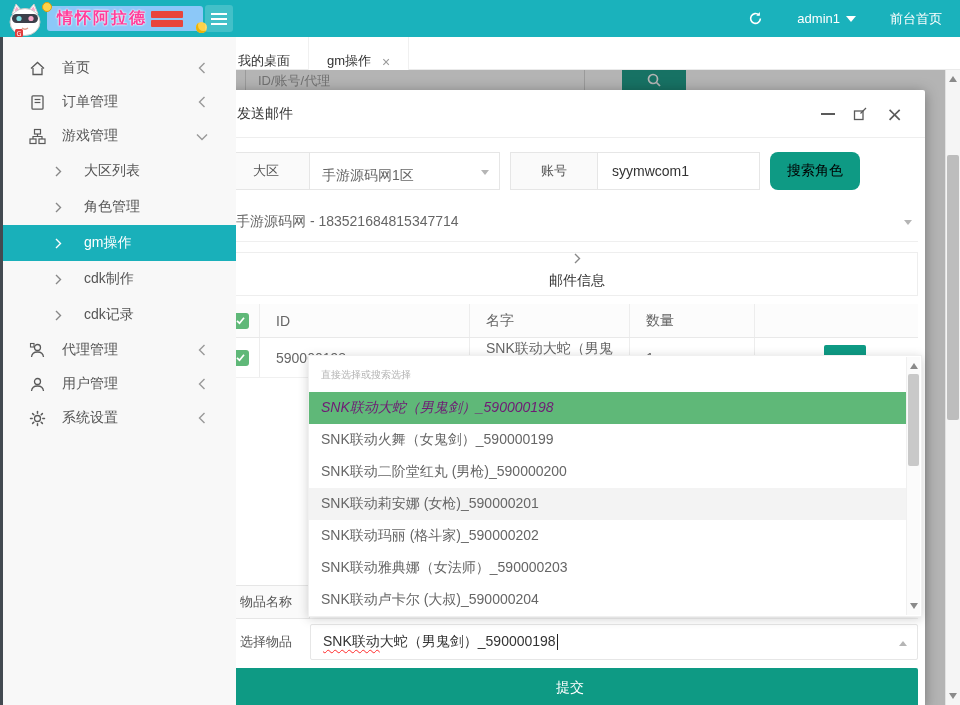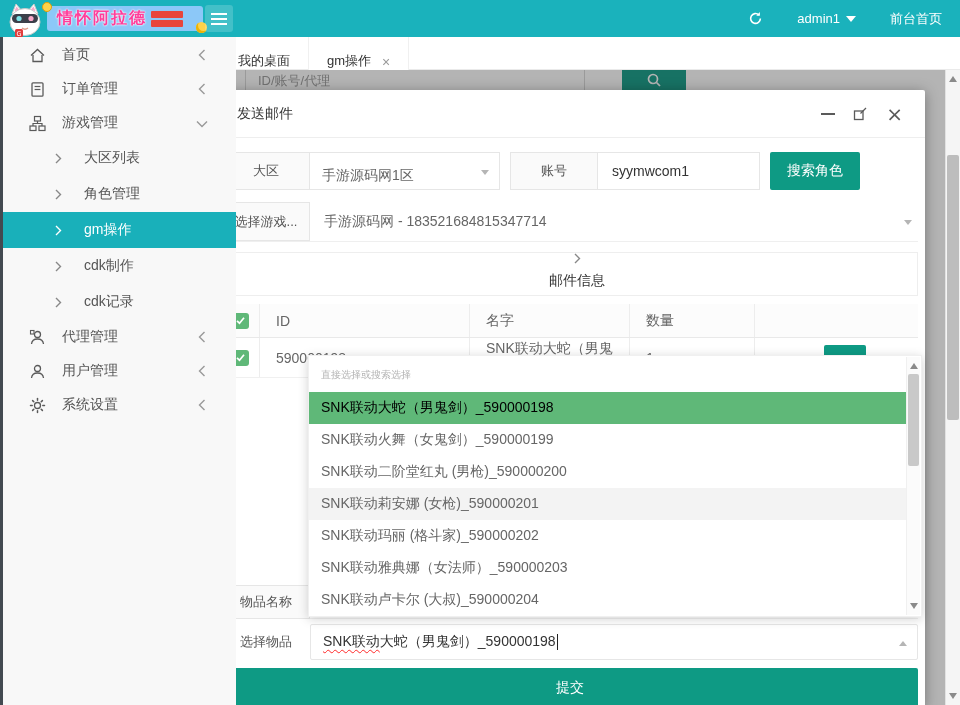--- a/index.html
+++ b/index.html
@@ -19,21 +19,21 @@
   .logo-smiley{position:absolute;left:-5px;top:-4px;width:10px;height:10px;border-radius:50%;background:#ffd24a;border:1px solid #e3a008;}
   .hamburger{position:absolute;left:205px;top:5px;width:28px;height:27px;background:rgba(255,255,255,.18);border-radius:3px;display:flex;align-items:center;justify-content:center;cursor:pointer;}
   .hamburger .bars{position:relative;width:16px;height:2px;background:#fff;box-shadow:0 -5px 0 #fff,0 5px 0 #fff;}
   .topbar-right{position:absolute;right:18px;top:0;height:37px;display:flex;align-items:center;gap:34px;color:#fff;font-size:13px;}
   .refresh-btn{display:flex;align-items:center;cursor:pointer;}
   .user-menu{display:flex;align-items:center;gap:6px;cursor:pointer;}
   .caret-down-white{width:0;height:0;border-left:5px solid transparent;border-right:5px solid transparent;border-top:6px solid #fff;}
   .front-link{color:#fff;text-decoration:none;cursor:pointer;}
 
   
-  .sidebar{position:absolute;left:0;top:37px;width:236px;height:668px;background:#f8f8f8;border-left:3px solid #434a51;padding-top:1px;z-index:20;}
+  .sidebar{position:absolute;left:0;top:37px;width:236px;height:668px;background:#f8f8f8;border-left:3px solid #434a51;padding-top:14px;z-index:20;}
   .side-item{position:relative;height:34px;display:flex;align-items:center;padding-left:26px;color:#555;cursor:pointer;}
   .side-item .si-icon{width:17px;height:17px;margin-right:16px;flex:0 0 auto;}
   .side-item .si-chevron{position:absolute;right:30px;top:11px;}
   .side-subitem{position:relative;height:36px;display:flex;align-items:center;padding-left:52px;color:#555;cursor:pointer;}
   .side-subitem .sub-arrow{margin-right:22px;}
   .side-subitem.active{background:#19b0ba;color:#fff;}
   .side-subitem.active svg polyline{stroke:#fff;}
 
   
   .main{position:absolute;left:200px;top:37px;width:760px;height:668px;}
@@ -66,21 +66,21 @@
 
   .label-cell{background:#fafafa;border:1px solid #e6e6e6;display:flex;align-items:center;justify-content:center;color:#555;font-size:13px;flex:0 0 auto;}
   .m-row1{position:absolute;top:62px;left:7px;right:7px;height:38px;display:flex;}
   .m-row1 .label-cell{width:88px;height:38px;}
   .m-select{position:relative;width:190px;height:38px;border:1px solid #e6e6e6;border-left:none;display:flex;align-items:flex-end;padding:0 26px 4px 12px;color:#666;cursor:pointer;}
   .caret-down{width:0;height:0;border-left:4px solid transparent;border-right:4px solid transparent;border-top:5px solid #b5b5b5;}
   .caret-up{width:0;height:0;border-left:4px solid transparent;border-right:4px solid transparent;border-bottom:5px solid #b5b5b5;}
   .m-select .caret-down{position:absolute;right:10px;top:17px;}
   .m-acc-label{margin-left:10px;}
   .m-acc-input{width:162px;height:38px;border:1px solid #e6e6e6;border-left:none;padding:0 14px;font-size:14px;color:#333;outline:none;}
-  .m-search-role{width:90px;height:38px;margin-left:10px;background:#0e9a84;color:#ffffff;border:none;border-radius:2px;font-size:14px;cursor:pointer;}
+  .m-search-role{width:90px;height:38px;margin-left:10px;background:#0e9a84;color:#000000;border:none;border-radius:8px;font-size:14px;cursor:pointer;}
 
   .m-row2{position:absolute;top:112px;left:7px;right:7px;height:40px;display:flex;align-items:stretch;border-bottom:1px solid #efefef;}
   .m-row2 .label-cell{width:88px;}
   .m-row2-value{flex:1;display:flex;align-items:center;padding-left:14px;color:#666;position:relative;cursor:pointer;text-align:right;}
   .m-row2-value .caret-down{position:absolute;right:6px;top:18px;}
 
   .m-collapse{position:absolute;top:162px;left:7px;right:7px;height:44px;border:1px solid #eee;display:flex;align-items:center;padding-left:14px;gap:8px;color:#333;cursor:pointer;flex-direction:column;}
 
   .m-table{position:absolute;top:214px;left:7px;right:7px;}
   .t-head{display:flex;height:34px;background:#fcfcfc;border-bottom:1px solid #e9e9e9;color:#666;}
@@ -105,21 +105,21 @@
   .text-cursor{display:inline-block;width:1px;height:16px;background:#222;margin-left:1px;vertical-align:middle;}
 
   .m-submit{position:absolute;top:578px;left:7px;right:7px;height:40px;background:#0e9a84;color:#fff;border:none;border-radius:2px;font-size:14px;cursor:pointer;}
 
   
   .dropdown{position:absolute;top:265px;left:93px;width:614px;height:262px;background:#fff;box-shadow:0 2px 10px rgba(0,0,0,.18);border:1px solid #f0f0f0;z-index:9;}
   .dd-search{height:36px;display:flex;align-items:center;padding:0 24px 0 12px;}
   .dd-search input{width:100%;border:none;outline:none;font-size:10px;color:#333;}
   .dd-search input::placeholder{color:#b3b3b3;}
   .dd-option{height:32px;display:flex;align-items:center;padding-left:12px;font-size:14px;color:#666;cursor:pointer;margin-right:15px;}
-  .dd-option.selected{background:#5fb878;color:#000000;}
+  .dd-option.selected{background:#5fb878;color:#701a75;font-style:italic;}
   .dd-option.hover{background:#f3f3f3;}
   .dd-scrollbar{position:absolute;top:1px;right:1px;bottom:1px;width:14px;background:#fbfbfb;border-left:1px solid #f0f0f0;}
   .dd-scrollbar .sb-arrow{left:3px;}
   .dd-thumb{position:absolute;left:1px;width:11px;top:17px;height:92px;background:#c9c9c9;border-radius:2px;}
 
   svg{display:block;}
 </style>
 </head>
 <body>
 
@@ -326,21 +326,20 @@
         <span class="m-select">
           <span>手游源码网1区</span>
           <span class="caret-down"></span>
         </span>
         <span class="label-cell m-acc-label">账号</span>
         <input class="m-acc-input" value="syymwcom1" style="">
         <button class="m-search-role">搜索角色</button>
       </div>
 
       <div class="m-row2">
-        <span class="label-cell">选择游戏...</span>
         <span class="m-row2-value">
           <span>手游源码网 - 183521684815347714</span>
           <span class="caret-down"></span>
         </span>
       </div>
 
       <div class="m-collapse">
         <svg width="7" height="11" viewBox="0 0 7 11">
             <polyline points="1,1 5.5,5.5 1,10" fill="none" stroke="#888" stroke-width="1.4"></polyline>
           </svg>

